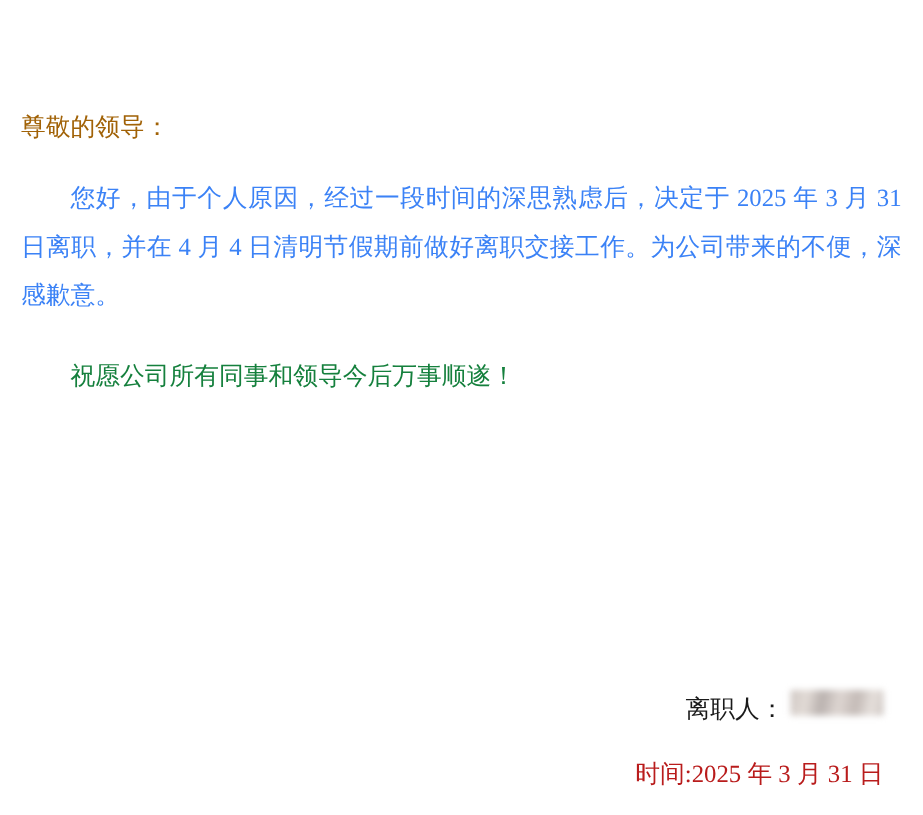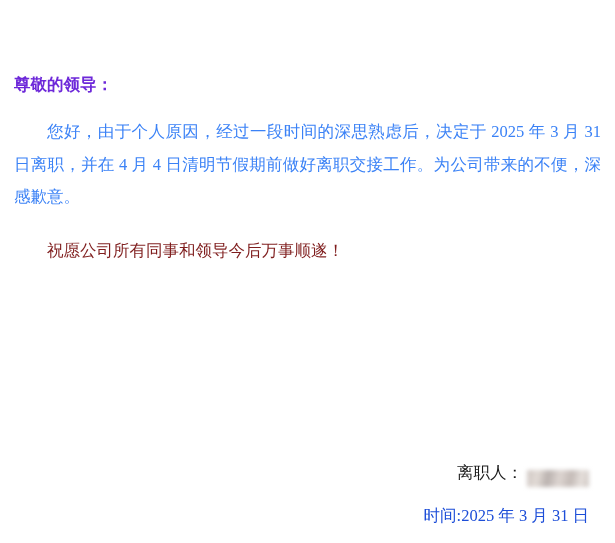--- a/index.html
+++ b/index.html
@@ -32,72 +32,71 @@
     line-height: 1.4;
     color: #111111;
   }
   .body-block {
     margin-top: 72px;
   }
   .salutation {
     font-size: 16.5px;
     line-height: 1.6;
     margin: 0 0 18px 0;
-    color: #6d28d9;
-    font-weight: bold;
+    color: #a16207;
   }
   .para {
     font-size: 16.5px;
     line-height: 1.95;
     margin: 0 0 16px 0;
     text-indent: 2em;
     text-align: justify;
     color: #3b82f6;
   }
   .para-wish {
     font-size: 16.5px;
     line-height: 1.95;
     margin: 22px 0 0 0;
     text-indent: 2em;
-    color: #7f1d1d;
+    color: #15803d;
   }
   .signature-block {
     position: absolute;
     right: 26px;
     bottom: 86px;
     text-align: right;
   }
   .sign-line {
     font-size: 16.5px;
     line-height: 1.6;
     margin-bottom: 16px;
     white-space: nowrap;
     display: flex;
     justify-content: flex-end;
-    align-items: flex-end;
+    align-items: flex-start;
   }
   .sign-label {
     color: #1a1a1a;
   }
   .redacted {
     display: inline-block;
     width: 62px;
     height: 17px;
     margin-left: 4px;
     background: linear-gradient(100deg,
         #cfc7c3 0%, #e2dbd6 18%, #b9b1ae 34%,
         #ded6d2 52%, #c3bab6 70%, #e6e0dc 86%, #cdc5c1 100%);
     filter: blur(2.2px);
     border-radius: 1px;
     vertical-align: middle;
   }
   .date-line {
     font-size: 16.5px;
     line-height: 1.6;
-    color: #1d4ed8;
+    color: #b91c1c;
     white-space: nowrap;
   }
 </style>
 </head>
 <body>
 
 <div class="page">
 
 
   <div class="body-block">

